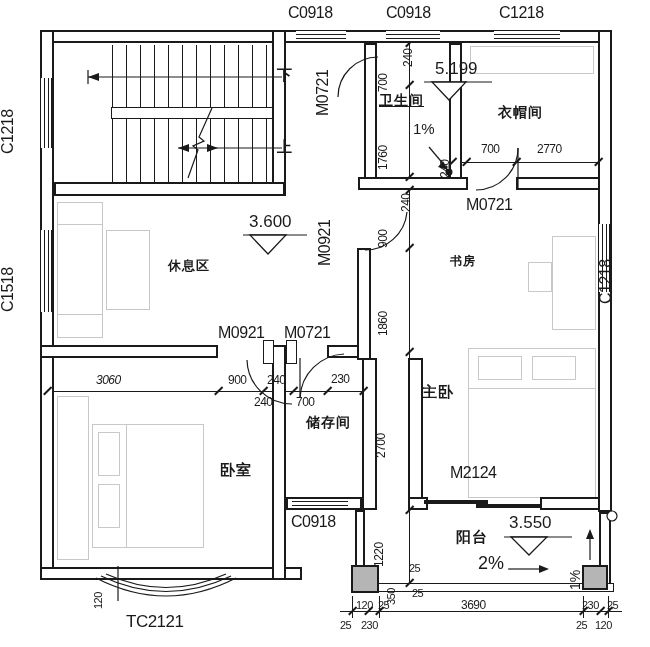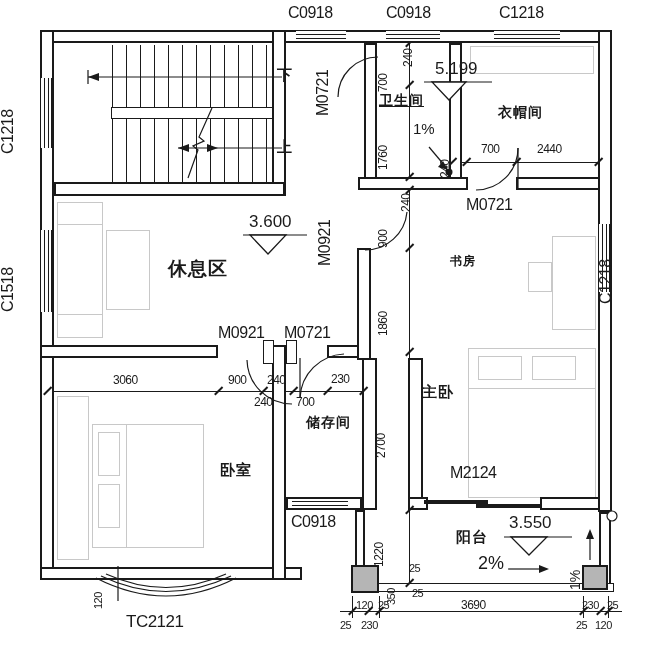--- a/index.html
+++ b/index.html
@@ -178,48 +178,48 @@
   <div class="lbl code v" style="left:333px;top:250px;">M0921</div>
   <div class="lbl code" style="left:466px;top:197px;">M0721</div>
   <div class="lbl code" style="left:218px;top:325px;">M0921</div>
   <div class="lbl code" style="left:284px;top:325px;">M0721</div>
   <div class="lbl code" style="left:450px;top:465px;">M2124</div>
   <div class="lbl code" style="left:291px;top:514px;">C0918</div>
   <div class="lbl code" style="left:126px;top:613px;font-size:17px;">TC2121</div>
 
   <div class="lbl room" style="left:379px;top:93px;text-decoration:underline;">卫生间</div>
   <div class="lbl room" style="left:498px;top:105px;text-align:center;">衣帽间</div>
-  <div class="lbl room" style="left:168px;top:259px;font-size:19px;">休息区</div>
+  <div class="lbl room" style="left:168px;top:259px;font-size:13px;">休息区</div>
   <div class="lbl room" style="left:450px;top:255px;font-size:12px;">书房</div>
   <div class="lbl room" style="left:422px;top:384px;font-size:15px;">主卧</div>
   <div class="lbl room" style="left:306px;top:415px;">储存间</div>
   <div class="lbl room" style="left:220px;top:462px;font-size:15px;">卧室</div>
   <div class="lbl room" style="left:456px;top:529px;font-size:15px;">阳台</div>
 
   <div class="lbl room" style="left:277px;top:67px;font-size:15px;">下</div>
   <div class="lbl room" style="left:277px;top:139px;font-size:15px;">上</div>
 
   <div class="lbl lev" style="left:435px;top:60px;">5.199</div>
   <div class="lbl lev" style="left:249px;top:213px;">3.600</div>
   <div class="lbl lev" style="left:509px;top:514px;">3.550</div>
 
   <div class="lbl" style="left:413px;top:121px;font-size:15px;">1%</div>
   <div class="lbl" style="left:478px;top:554px;font-size:18px;">2%</div>
   <div class="lbl v" style="left:582px;top:576px;font-size:14px;">1%</div>
 
-  <div class="lbl dim" style="left:113px;top:374px;">3060</div>
+  <div class="lbl dim" style="left:96px;top:374px;font-style:italic;">3060</div>
   <div class="lbl dim" style="left:228px;top:374px;">900</div>
   <div class="lbl dim" style="left:267px;top:374px;">240</div>
   <div class="lbl dim" style="left:331px;top:373px;">230</div>
   <div class="lbl dim" style="left:254px;top:396px;">240</div>
   <div class="lbl dim" style="left:296px;top:396px;">700</div>
 
   <div class="lbl dim v" style="left:451px;top:166px;">240</div>
   <div class="lbl dim" style="left:481px;top:143px;">700</div>
-  <div class="lbl dim" style="left:537px;top:143px;">2440</div>
+  <div class="lbl dim" style="left:537px;top:143px;">2770</div>
 
   <div class="lbl dim v" style="left:414px;top:55px;">240</div>
   <div class="lbl dim v" style="left:389px;top:80px;">700</div>
   <div class="lbl dim v" style="left:389px;top:158px;">1760</div>
   <div class="lbl dim v" style="left:412px;top:200px;">240</div>
   <div class="lbl dim v" style="left:389px;top:236px;">900</div>
   <div class="lbl dim v" style="left:389px;top:324px;">1860</div>
   <div class="lbl dim v" style="left:387px;top:446px;">2700</div>
   <div class="lbl dim v" style="left:385px;top:555px;">1220</div>
   <div class="lbl sm v" style="left:397px;top:594px;">350</div>

